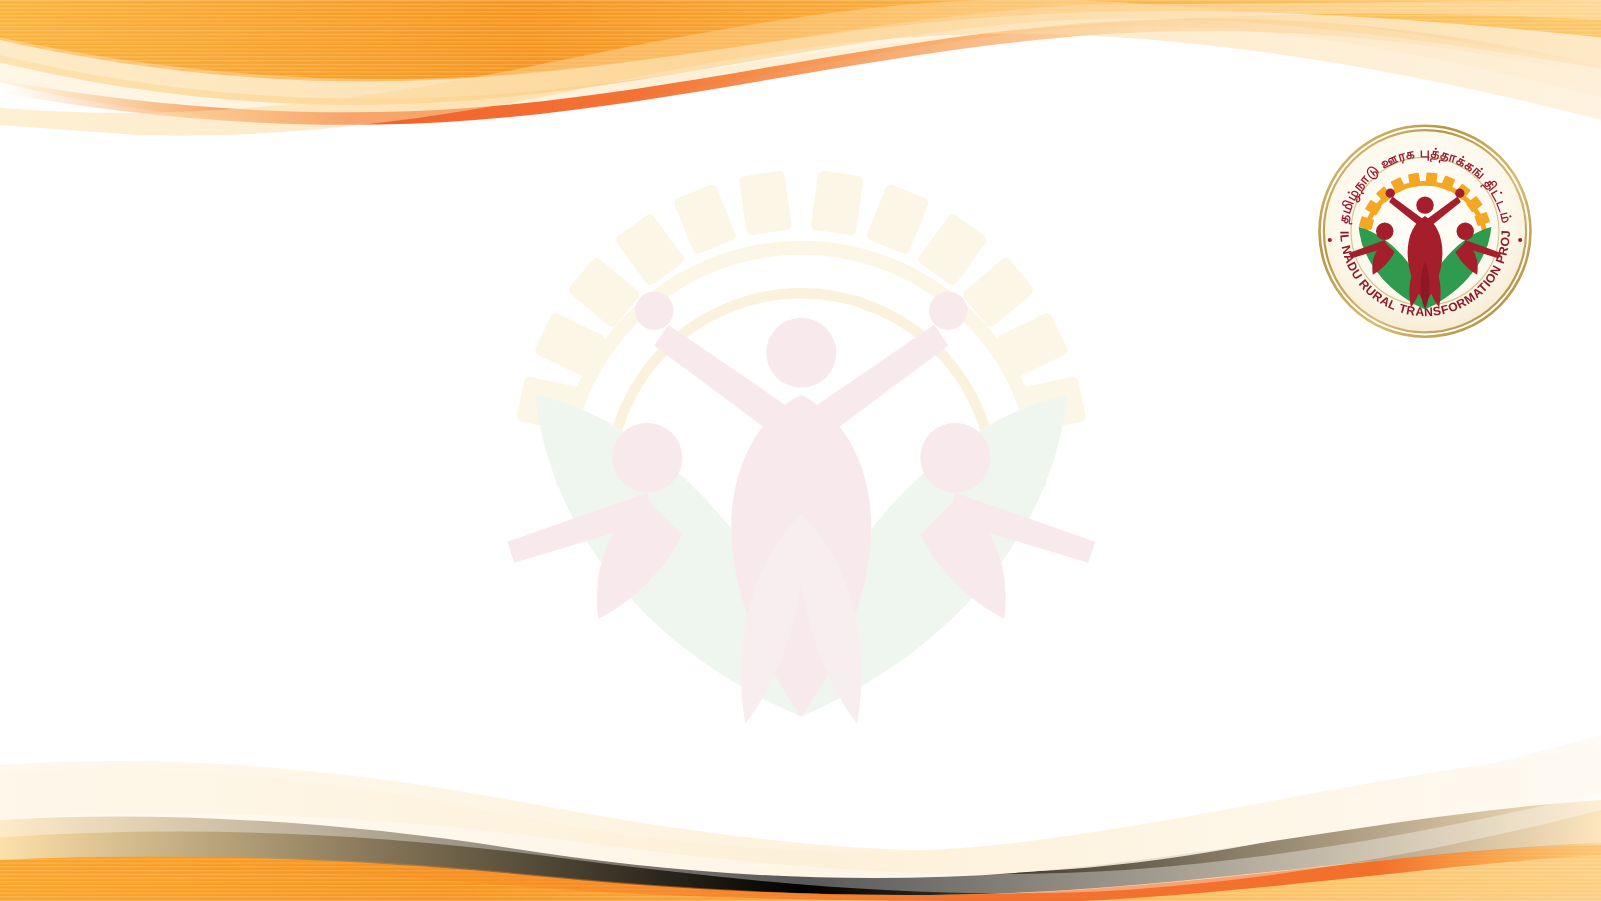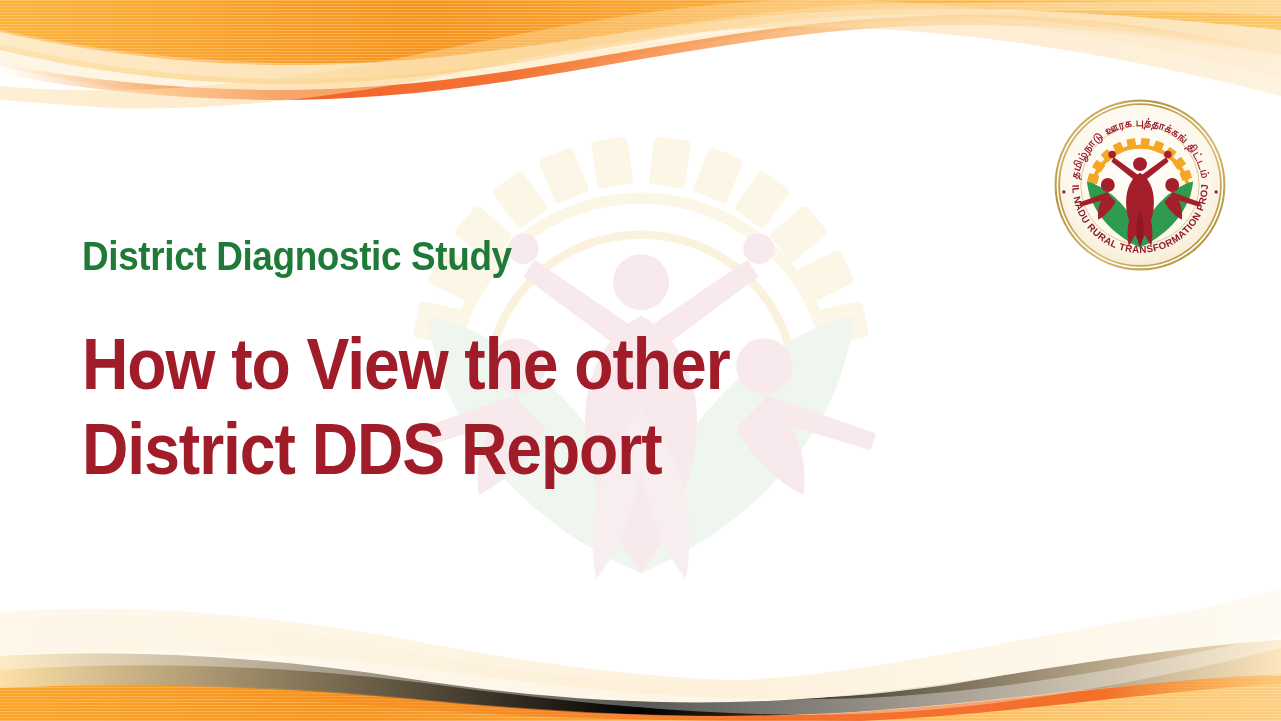--- a/index.html
+++ b/index.html
@@ -334,21 +334,14 @@
       <path d="M137,108 L170,120 L168,125 L135,115 Z"></path>
     </g>
 
     <g fill="#A41F2B">
       <path d="M100,118 C88,130 83,150 87,170 C94,161 99,147 100,134 Z"></path>
       <path d="M100,118 C112,130 117,150 113,170 C106,161 101,147 100,134 Z"></path>
       <path d="M100,128 C95,142 94,158 100,172 C106,158 105,142 100,128 Z" fill="#8E1826"></path>
     </g>
   </svg>
 
-  <div class="text-block">
-    <div class="subtitle">District Diagnostic Study</div>
-    <div class="title">
-      <span class="line">How to View the other</span>
-      <span class="line">District DDS Report</span>
-    </div>
-  </div>
 
 </div>
 
 </body></html>

